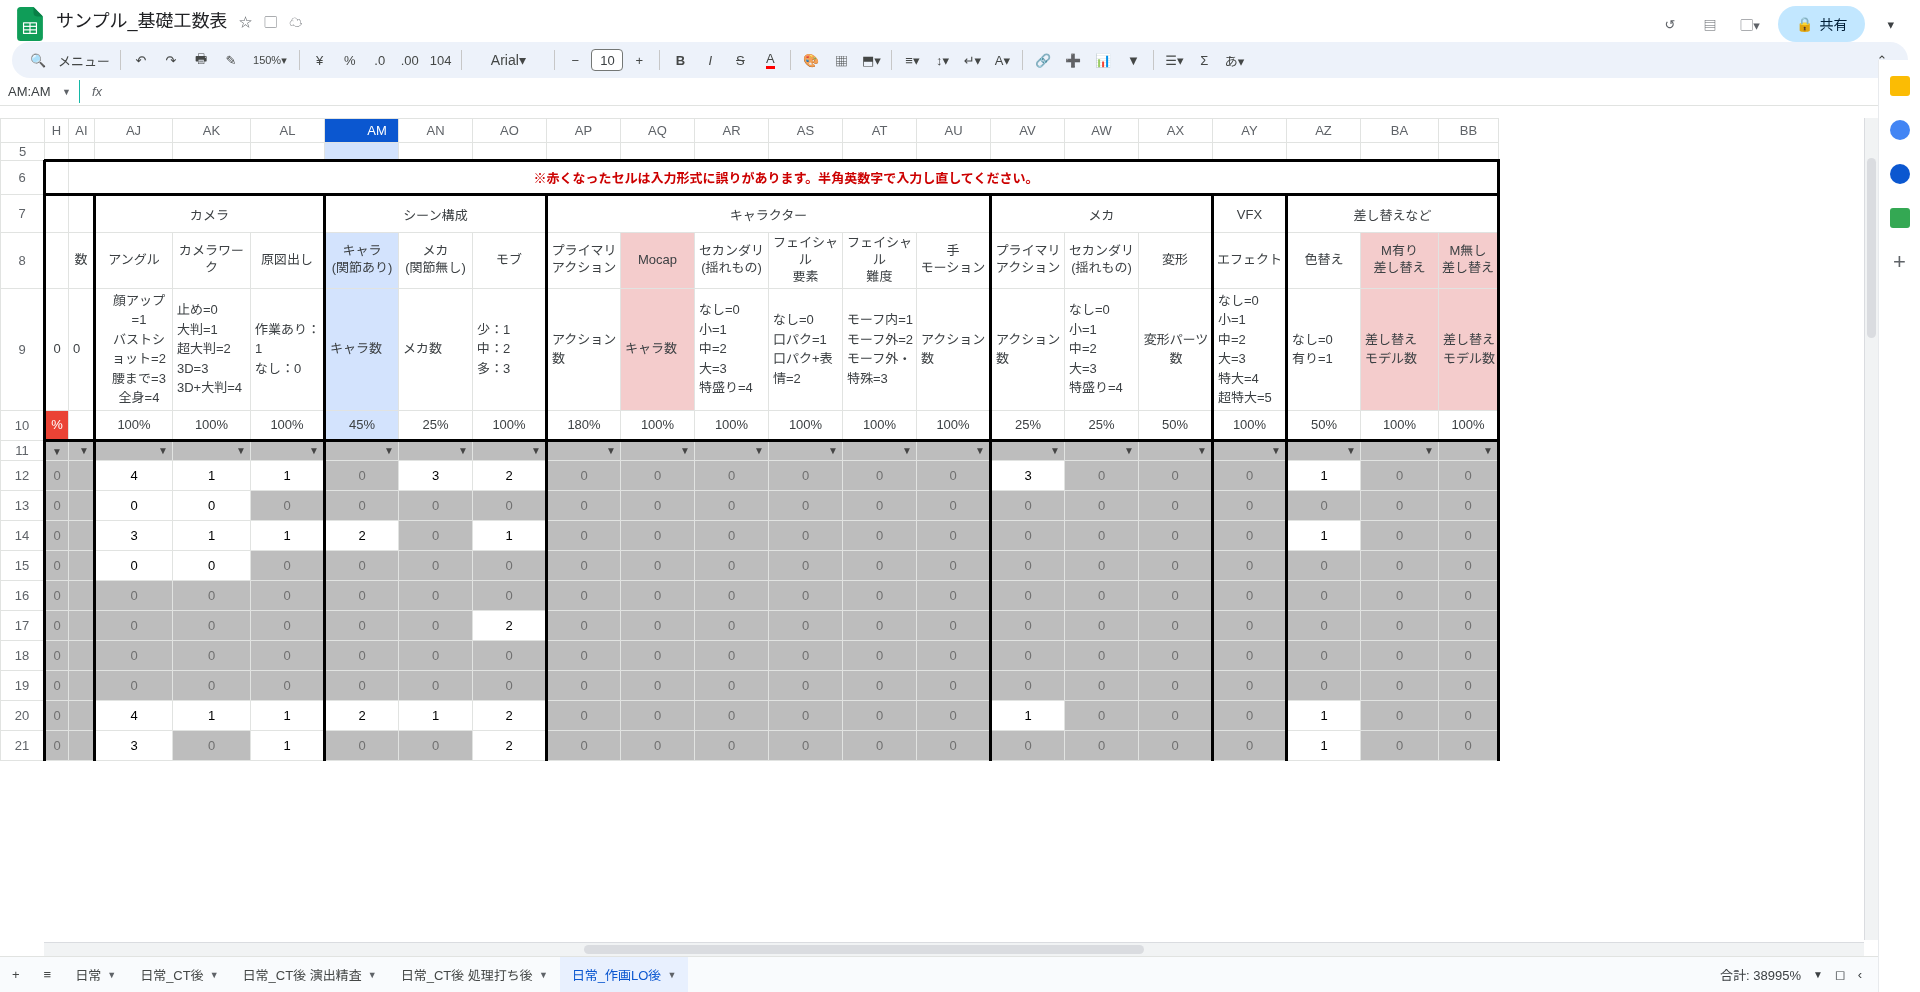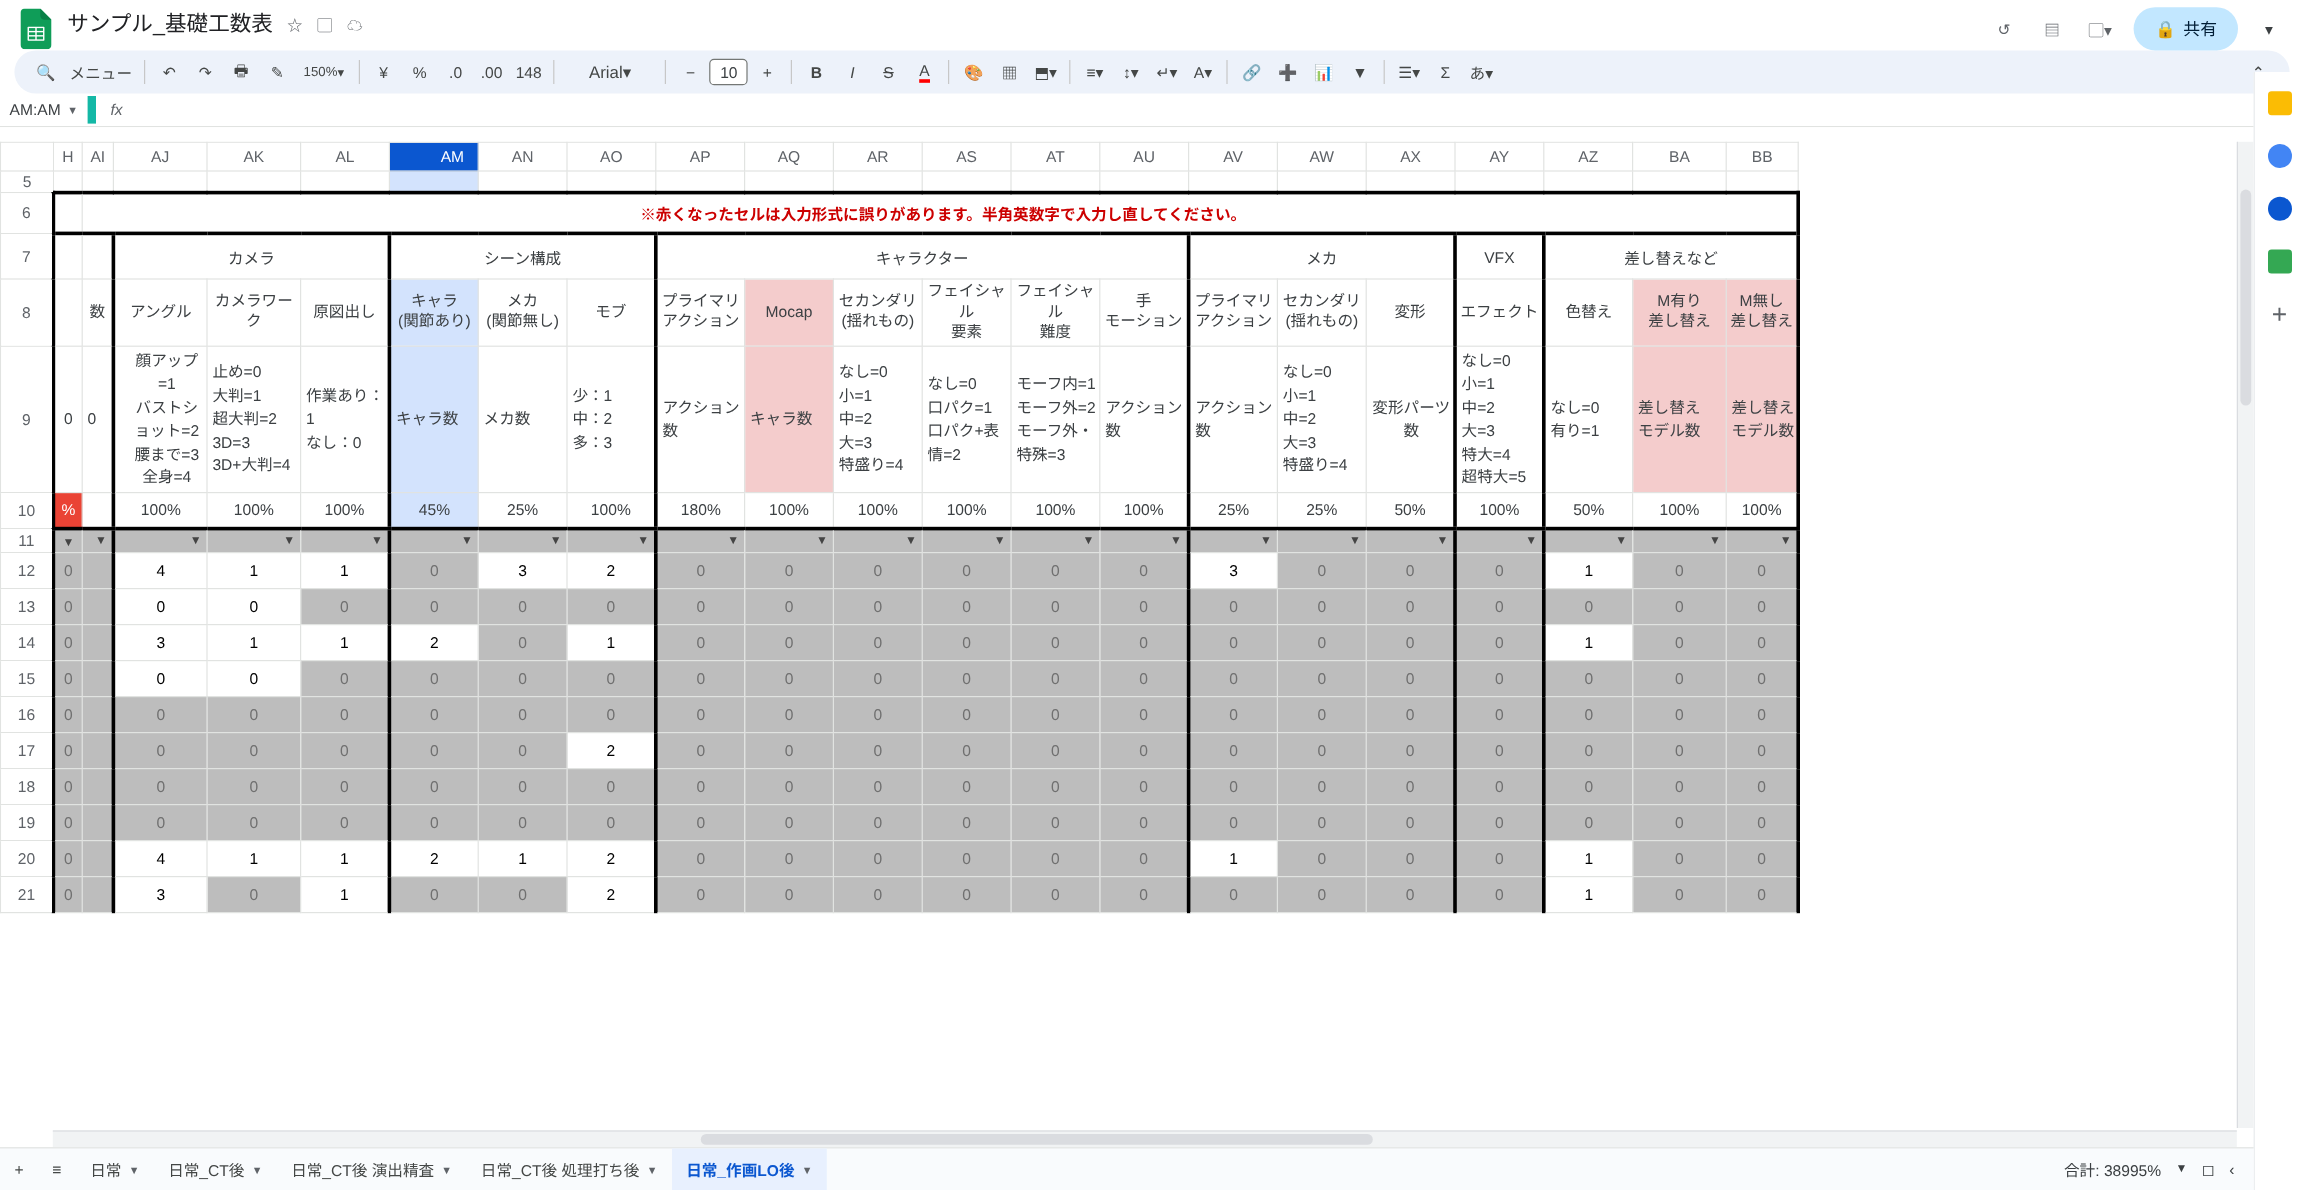--- a/index.html
+++ b/index.html
@@ -26,21 +26,21 @@
 .toolbar { display: flex; align-items: center; gap: 2px; padding: 4px 12px; margin: 0 12px; background: #edf2fa; border-radius: 24px; }
 .tb-btn { min-width: 28px; height: 28px; display: flex; align-items: center; justify-content: center; color: #444746; cursor: pointer; border-radius: 4px; padding: 0 4px; }
 .tb-sep { width: 1px; height: 20px; background: #c7c7c7; margin: 0 4px; }
 .zoom-box { font-size: 11px; padding: 0 6px; }
 .font-box { font-size: 14px; min-width: 80px; padding: 0 8px; }
 .size-box { border: 1px solid #747775; border-radius: 4px; width: 32px; height: 22px; font-size: 13px; text-align: center; display: flex; align-items: center; justify-content: center; background:#fff;}
 .tb-expand { margin-left: auto; }
 
 
 .formula-row { display: flex; align-items: center; border-bottom: 1px solid #e1e3e1; padding: 2px 0; }
-.name-box { width: 80px; padding: 4px 8px; font-size: 13px; color: #3c4043; border-right: 7px solid #14b8a6; display:flex; align-items:center; justify-content:space-between;}
+.name-box { width: 80px; padding: 4px 8px; font-size: 13px; color: #3c4043; border-right: 1px solid #14b8a6; display:flex; align-items:center; justify-content:space-between;}
 .name-box-arrow { font-size:9px; color:#5f6368;}
 .fx-label { padding: 0 12px; color: #5f6368; font-style: italic; }
 .formula-input { flex: 1; padding: 4px; }
 
 
 .sheet-container { display: flex; position: absolute; top: 118px; bottom: 36px; left: 0; right: 42px; }
 .sheet-scroll { flex: 1; overflow: hidden; position: relative; }
 
 
 table.grid { border-collapse: collapse; table-layout: fixed; }
@@ -67,21 +67,21 @@
 .row-9 td { font-size: 12px; line-height: 1.5; padding: 2px; }
 .row-8 td { font-size: 12px; line-height: 1.3; padding: 2px; }
 
 
 .side-panel { position: absolute; right: 0; top: 60px; bottom: 0; width: 42px; border-left: 1px solid #e8eaed; background: #fff; display: flex; flex-direction: column; align-items: center; gap: 24px; padding-top: 16px;}
 .side-panel .icon { width: 20px; height: 20px; border-radius: 3px; cursor: pointer;}
 
 
 .tab-bar { position: absolute; bottom: 0; left: 0; right: 42px; height: 36px; border-top: 1px solid #e1e3e1; display: flex; align-items: center; background: #f9fbfd; font-size: 13px;}
 .tab-btn { padding: 0 12px; height: 100%; display: flex; align-items: center; color: #444746; cursor: pointer; gap:6px;}
-.tab-btn.active { color: #0b57d0; font-weight: 700; background: #e8f0fe; align-items: center; }
+.tab-btn.active { color: #0b57d0; font-weight: 400; background: #e8f0fe; align-items: center; }
 .tab-drop { font-size: 9px; color: #5f6368;}
 .status-right { margin-left: auto; padding: 0 16px; display: flex; align-items: center; gap: 12px;}
 
 .row-h-sm { height: 18px; }
 .row-h-lg { height: 38px; }
 .row-h-xl { height: 116px; }
 
 .scroll-v { position:absolute; right:0; top:0; bottom:16px; width:14px; background:#f1f3f4; border-left:1px solid #dadce0;}
 .scroll-v .thumb { position:absolute; left:2px; right:2px; top:40px; height:180px; background:#dadce0; border-radius:6px;}
 .scroll-h { position:absolute; left:44px; right:14px; bottom:0; height:14px; background:#f1f3f4; border-top:1px solid #dadce0;}
@@ -133,21 +133,21 @@
   <div class="tb-btn">↶</div>
   <div class="tb-btn">↷</div>
   <div class="tb-btn">🖶</div>
   <div class="tb-btn">✎</div>
   <div class="tb-btn zoom-box"><span>150%</span> ▾</div>
   <div class="tb-sep"></div>
   <div class="tb-btn">¥</div>
   <div class="tb-btn">%</div>
   <div class="tb-btn">.0</div>
   <div class="tb-btn">.00</div>
-  <div class="tb-btn">148</div>
+  <div class="tb-btn">104</div>
   <div class="tb-sep"></div>
   <div class="tb-btn font-box"><span>Arial</span> ▾</div>
   <div class="tb-sep"></div>
   <div class="tb-btn">−</div>
   <div class="size-box">10</div>
   <div class="tb-btn">+</div>
   <div class="tb-sep"></div>
   <div class="tb-btn">
       <b>B</b>
     </div>

